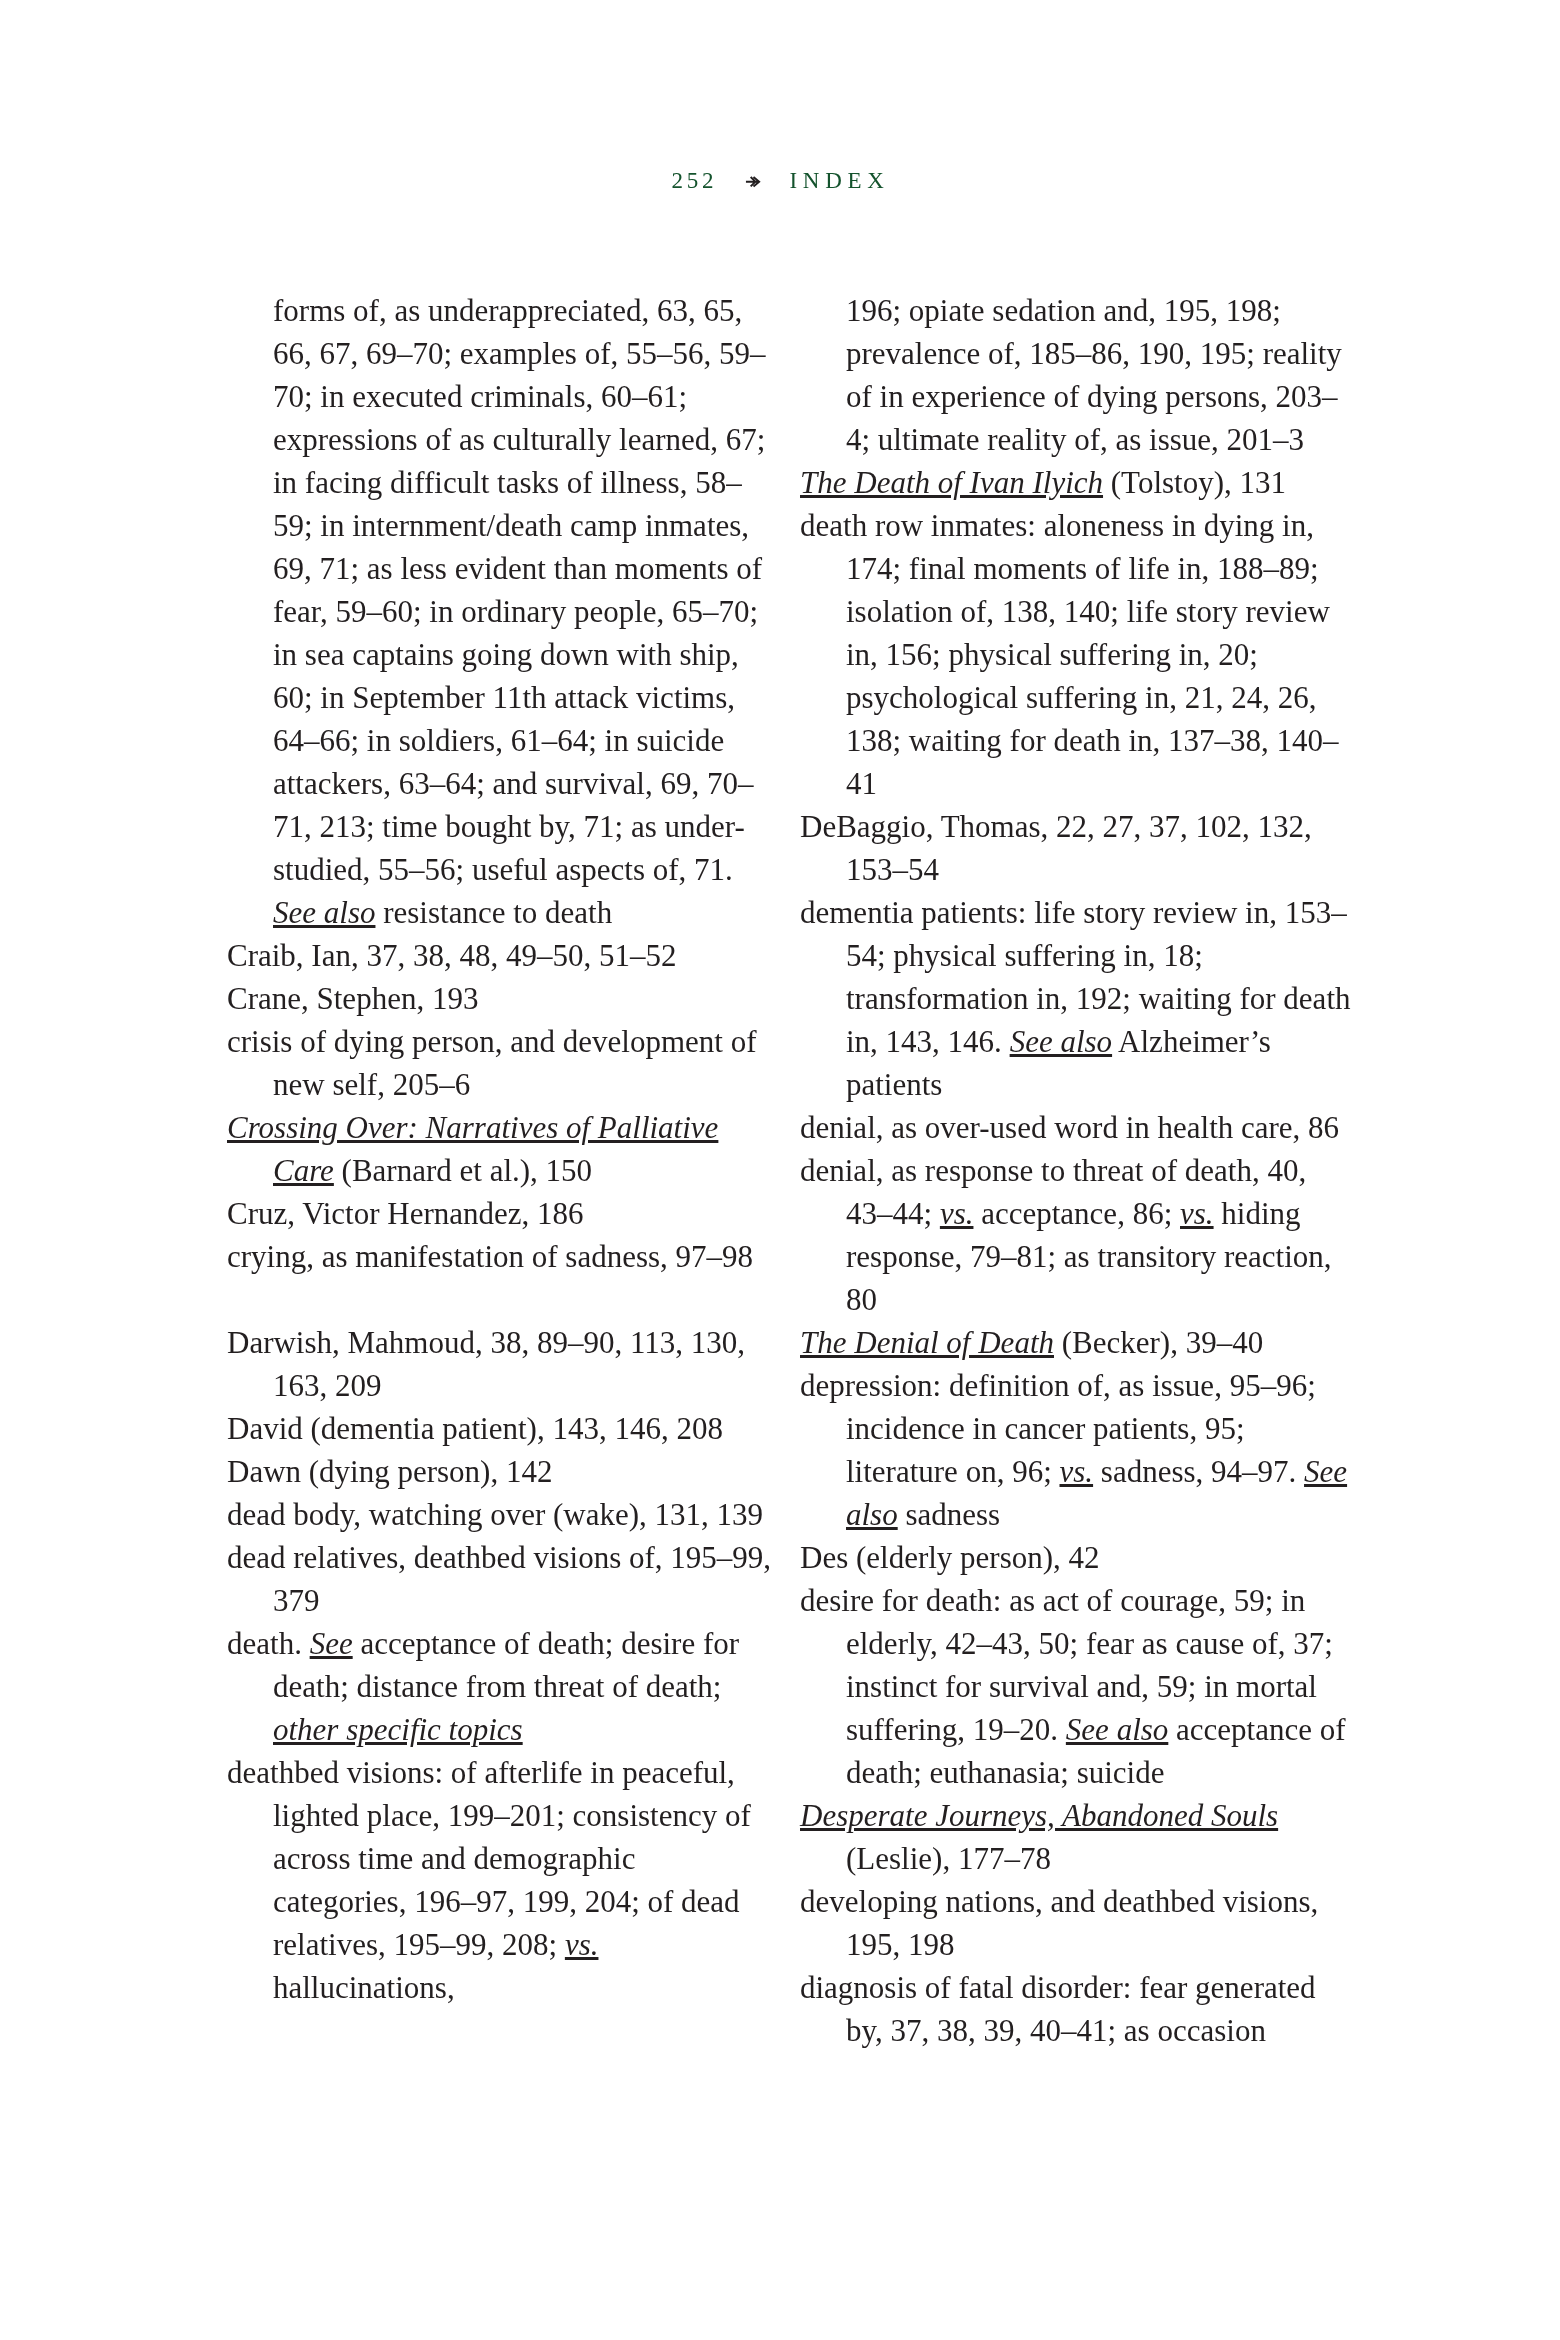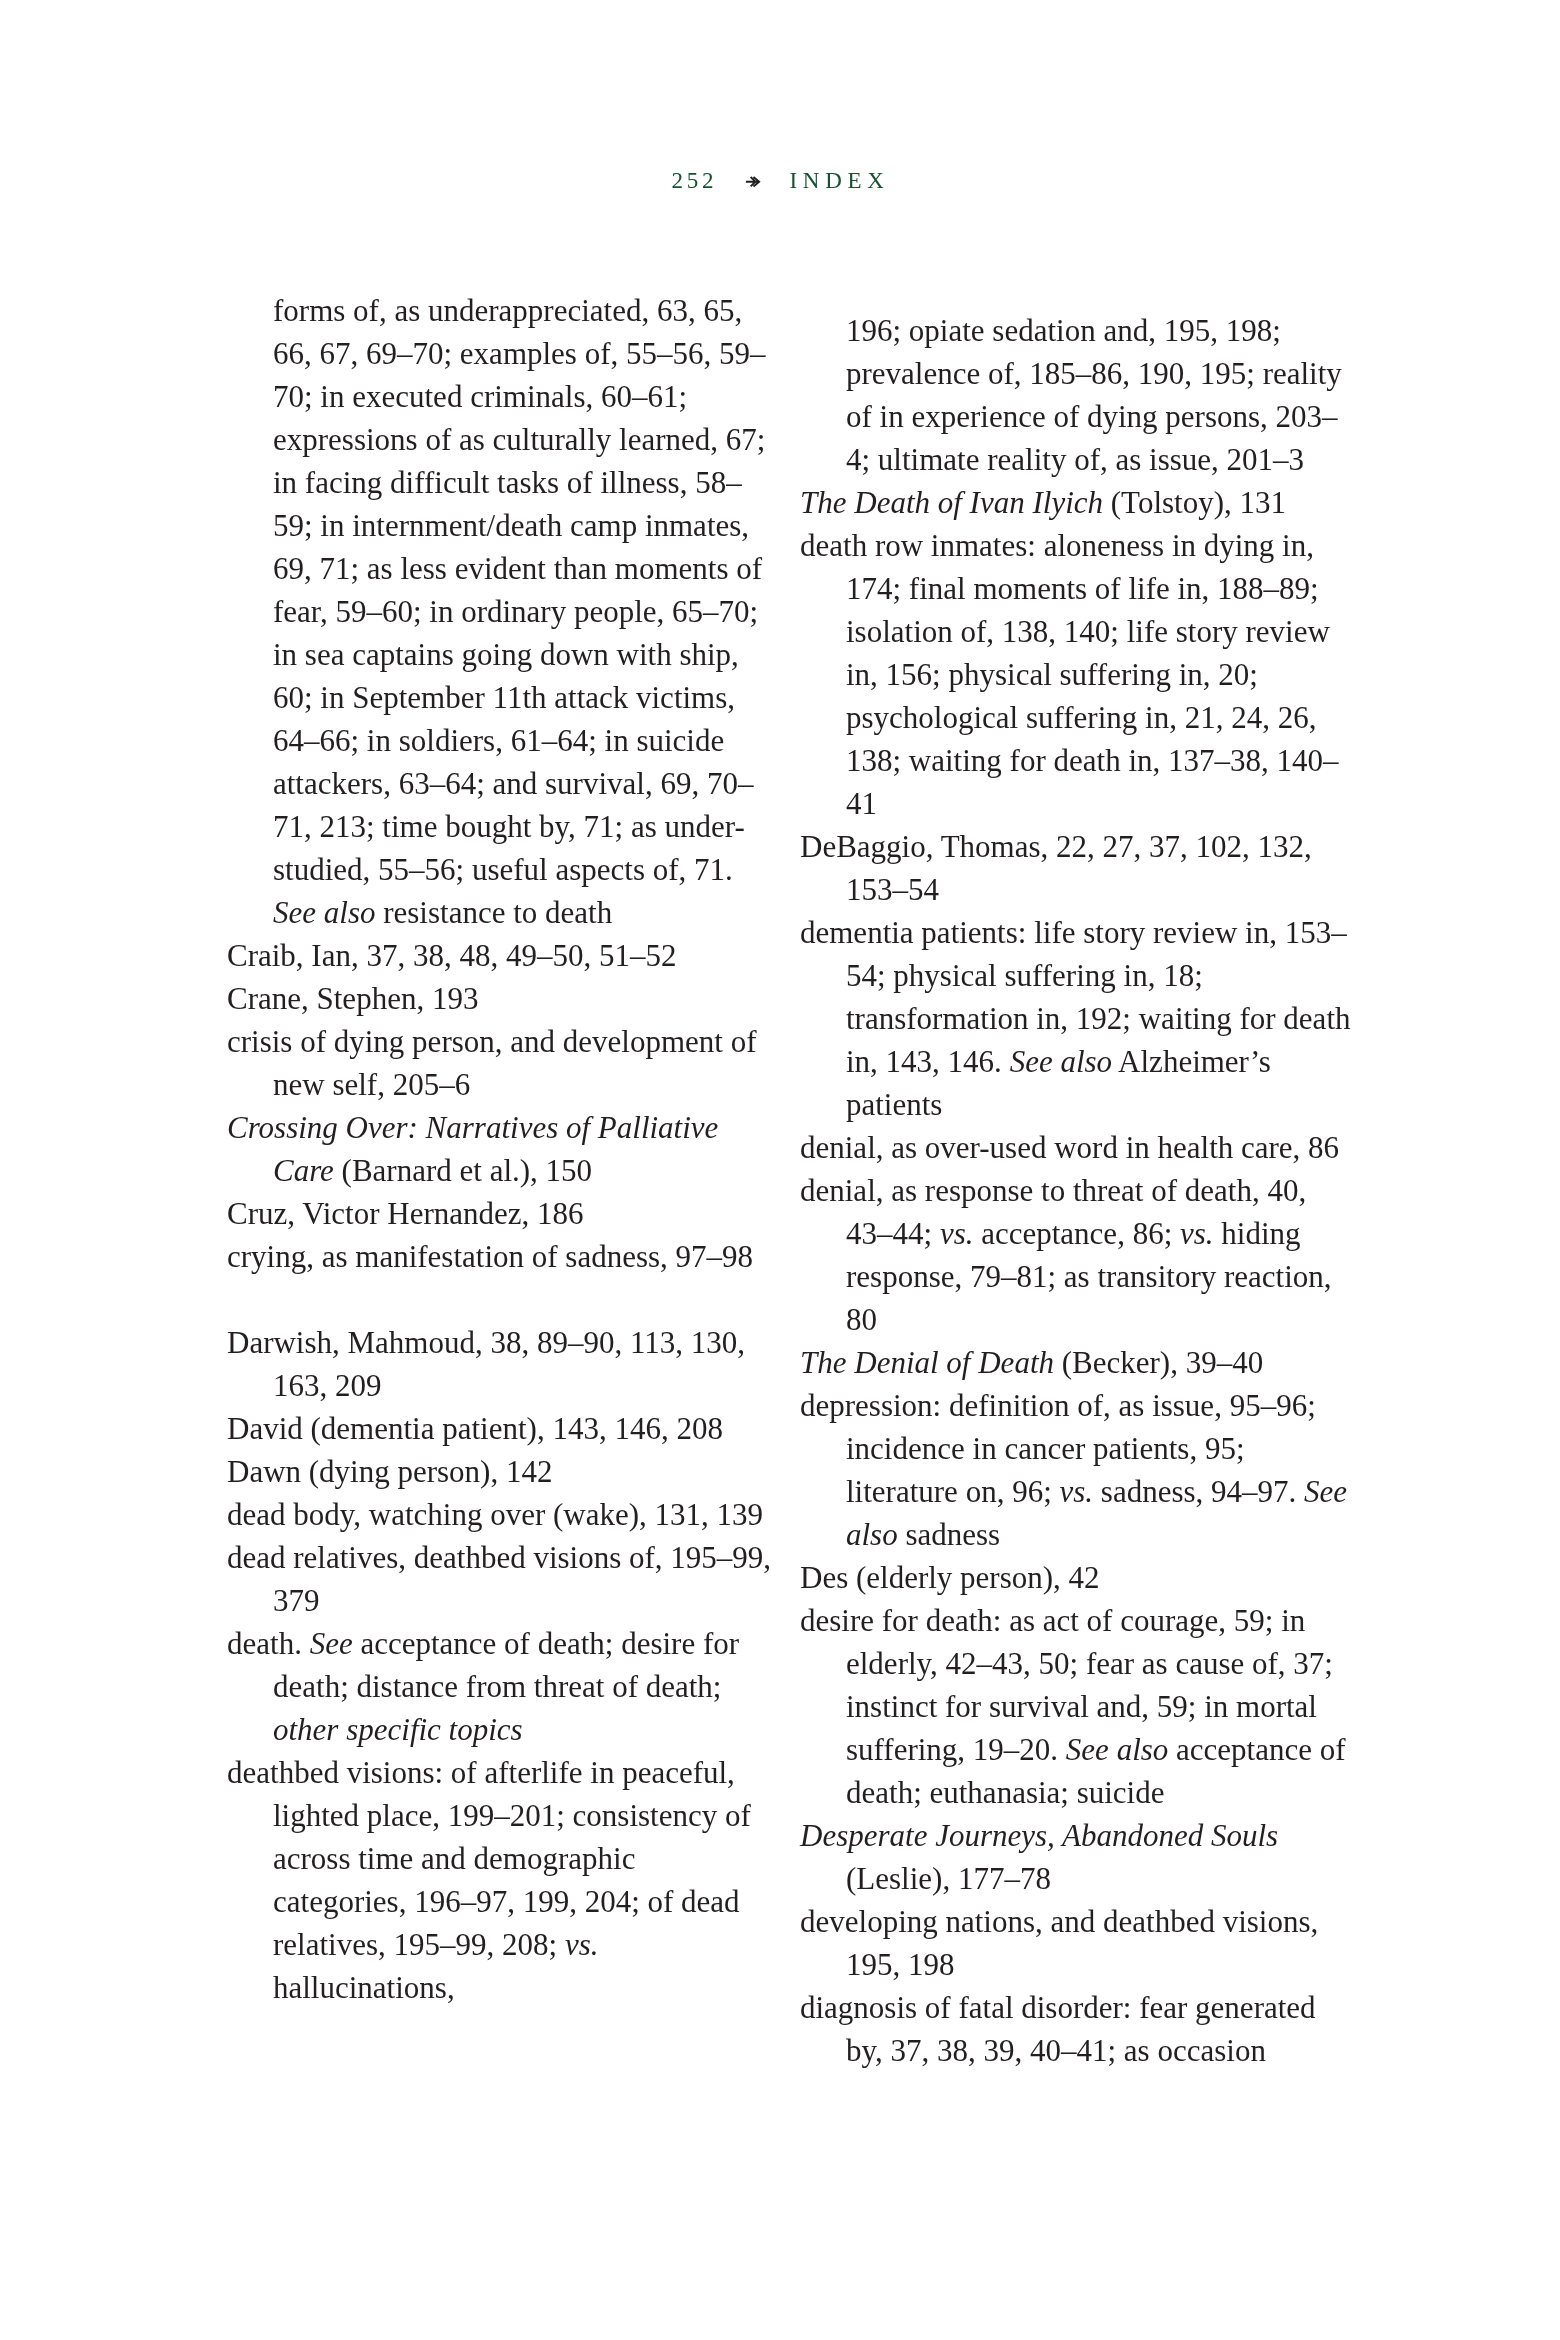--- a/index.html
+++ b/index.html
@@ -14,25 +14,25 @@
       color: #14532d;
     }
     .running-head .pg { letter-spacing: 3.8px; }
     .running-head .arrow { display: inline-block; margin: 0 17px; font-size: 19px; }
     .running-head .title { letter-spacing: 5.7px; }
     .col {
       position: absolute; top: 289px; width: 574px;
       font-size: 31px; line-height: 43px;
     }
     .col.left { left: 227px; width: 545px; }
-    .col.right { left: 800px; width: 554px; margin-top: 20px; }
+    .col.right { left: 800px; width: 554px; }
     .entry { padding-left: 46px; text-indent: -46px; margin: 0; }
     .entry.cont { padding-left: 46px; text-indent: 0; }
     .gap { height: 43px; }
-    i { font-style: italic; }
+    i { font-style: italic; text-decoration: underline; }
   </style>
 </head>
 <body>
 
 <div class="running-head">
   <span class="pg">252</span>
   <span class="arrow">
     <svg width="17" height="13.4" viewBox="0 0 18 14">
         <path d="M1 7 H15 M9 2 L15 7 L9 12 M6 2 L11 7 L6 12" stroke="#231f20" stroke-width="2" fill="none"></path>
       </svg>

